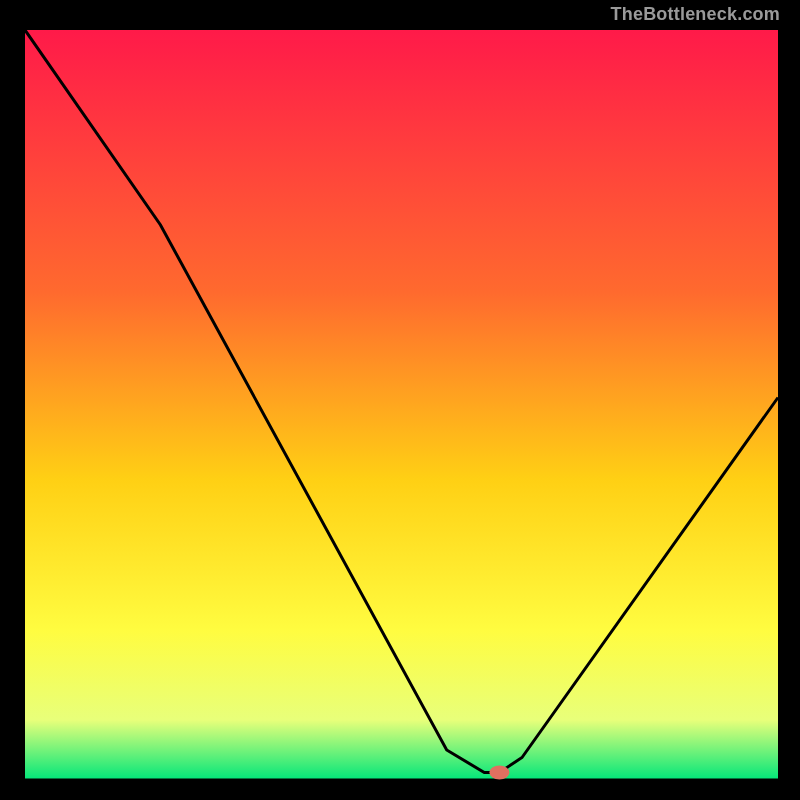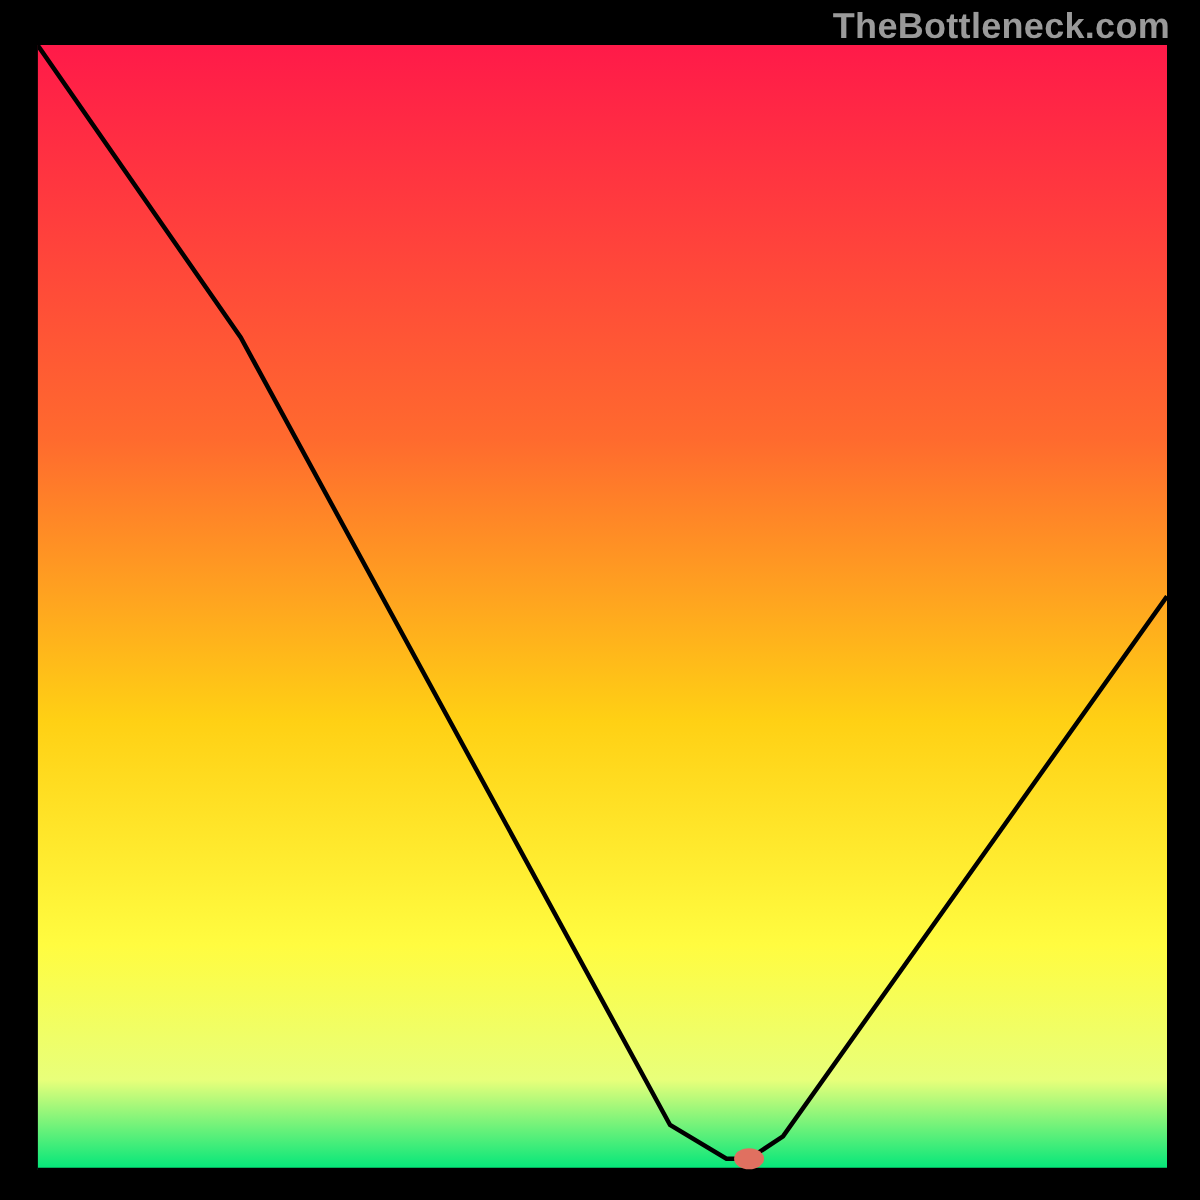--- a/index.html
+++ b/index.html
@@ -17,21 +17,21 @@
     top: 0;
     width: 800px;
     height: 800px;
     background: #000;
   }
   .attribution {
     position: absolute;
     top: 4px;
     right: 20px;
     color: #9a9a9a;
-    font-size: 24px;
+    font-size: 18px;
     font-weight: 600;
     letter-spacing: 0.2px;
   }
   .plot-area {
     position: absolute;
     left: 25px;
     top: 30px;
     width: 753px;
     height: 750px;
     overflow: hidden;

